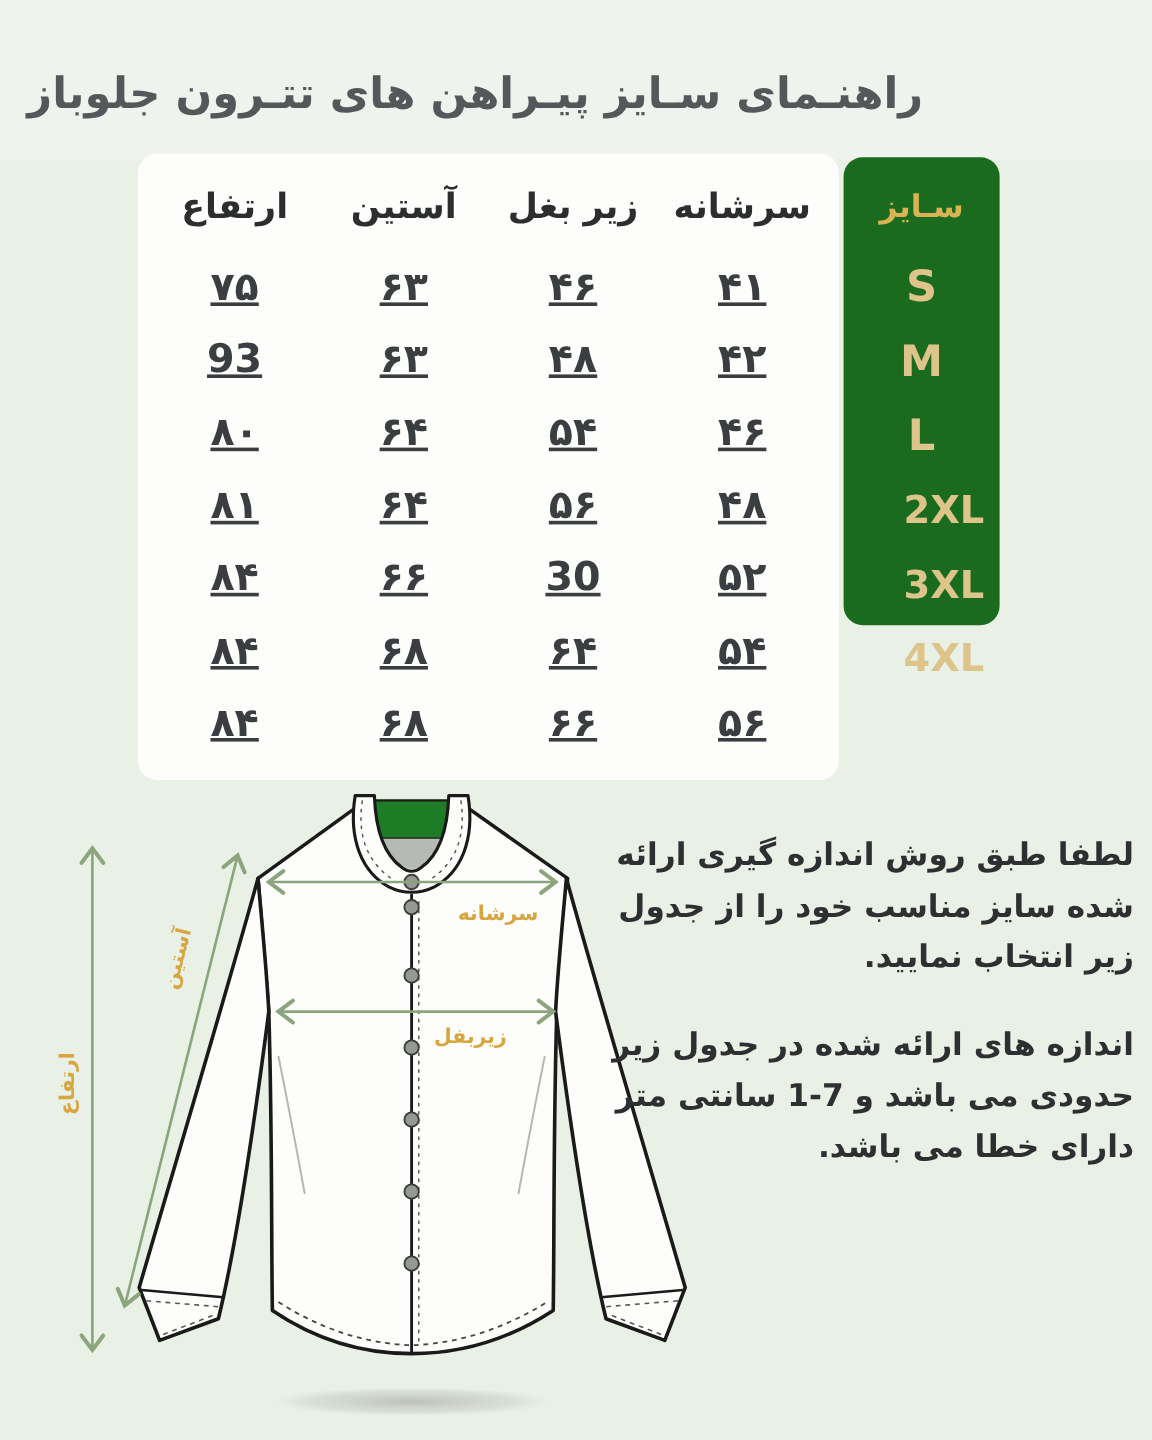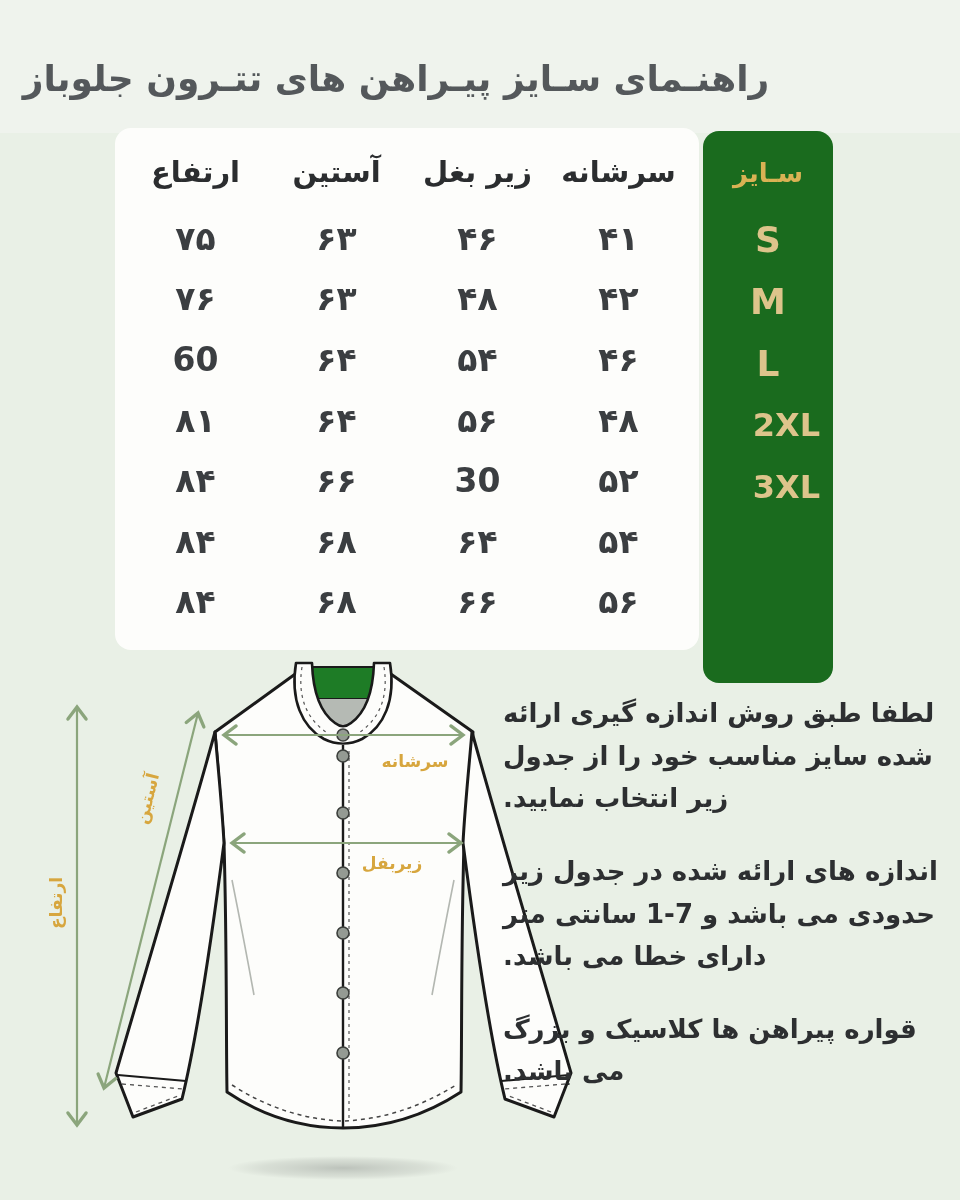--- a/index.html
+++ b/index.html
@@ -26,43 +26,43 @@
     grid-template-columns:repeat(4, 1fr);
     grid-template-rows:72px repeat(7, 60.6px);
     padding:8px 10px 0 10px;
   }
   .col-head{
     display:flex; align-items:center; justify-content:center;
     font-size:29px; font-weight:bold; color:#2b2d2f;
   }
   .cell{
     display:flex; align-items:center; justify-content:center;
-    font-size:33px; font-weight:bold; color:#3b3e41;
+    font-size:33px; font-weight:bold; color:#3b3e41;text-decoration:underline;
   }
   .green-col{
-    position:absolute; left:703px; top:131px; width:130px; height:552px;
+    position:absolute; left:703px; top:131px; width:130px; height:390px;
     background:#1a6b1e; border-radius:16px;
     display:grid;
     grid-template-rows:72px repeat(7, 61.7px);
     padding-top:6px;
   }
   .green-head{
     display:flex; align-items:center; justify-content:center;
     font-size:26px; font-weight:bold; color:#d9b254;
   }
   .size-cell{
     display:flex; align-items:center; justify-content:center;
     font-weight:bold; color:#ddc48b; font-size:36px;
     font-family:"DejaVu Sans", sans-serif;
   }
   .size-cell.small{ font-size:32px;padding-left:37px; }
   
   .notes{
     position:absolute; top:692px; right:15px; width:442px;
-    direction:rtl; text-align:left;
+    direction:rtl; text-align:right;
   }
   .note{
     font-size:26px; font-weight:600; color:#2d2f31;
     line-height:1.64; margin-bottom:30px;
   }
   
   .diagram{ position:absolute; left:40px; top:655px; width:560px; height:545px; }
   svg text.meas-label{
     font-family:"DejaVu Sans", sans-serif;
     font-size:17px; font-weight:bold; fill:#d7a63e;
@@ -83,26 +83,26 @@
     <div class="col-head">ارتفاع</div>
 
     <div class="cell">۴۱</div>
     <div class="cell">۴۶</div>
     <div class="cell">۶۳</div>
     <div class="cell">۷۵</div>
 
     <div class="cell">۴۲</div>
     <div class="cell">۴۸</div>
     <div class="cell">۶۳</div>
-    <div class="cell">۷۶</div>
+    <div class="cell">93</div>
 
     <div class="cell">۴۶</div>
     <div class="cell">۵۴</div>
     <div class="cell">۶۴</div>
-    <div class="cell">60</div>
+    <div class="cell">۸۰</div>
 
     <div class="cell">۴۸</div>
     <div class="cell">۵۶</div>
     <div class="cell">۶۴</div>
     <div class="cell">۸۱</div>
 
     <div class="cell">۵۲</div>
     <div class="cell">30</div>
     <div class="cell">۶۶</div>
     <div class="cell">۸۴</div>
@@ -118,20 +118,21 @@
     <div class="cell">۸۴</div>
   </div>
 
   <div class="green-col">
     <div class="green-head">سـایز</div>
     <div class="size-cell">S</div>
     <div class="size-cell">M</div>
     <div class="size-cell">L</div>
     <div class="size-cell small">2XL</div>
     <div class="size-cell small">3XL</div>
+    <div class="size-cell small">4XL</div>
   </div>
 
   <div class="diagram">
     <svg width="560" height="545" viewBox="0 0 560 545">
       <defs>
         <marker id="ah" viewBox="-10 -8 12 16" refX="0" refY="0" markerWidth="11" markerHeight="11" orient="auto-start-reverse">
           <path d="M-8,-6 L0,0 L-8,6" fill="none" stroke="#8ba57c" stroke-width="2.2" stroke-linecap="round"></path>
         </marker>
         <radialGradient id="shadowGrad" cx="50%" cy="50%" r="50%">
           <stop offset="0%" stop-color="#b4bab3" stop-opacity="0.85"></stop>
@@ -198,16 +199,15 @@
       <text class="meas-label" x="375" y="112" text-anchor="middle">سرشانه</text>
       <text class="meas-label" x="352" y="214" text-anchor="middle">زیربفل</text>
       <text class="meas-label" x="113" y="145" text-anchor="middle" transform="rotate(-76 113 145)">آستین</text>
       <text class="meas-label" x="22" y="248" text-anchor="middle" transform="rotate(-90 22 248)">ارتفاع</text>
     </svg>
   </div>
 
   <div class="notes">
     <p class="note">لطفا طبق روش اندازه گیری ارائه شده سایز مناسب خود را از جدول زیر انتخاب نمایید.</p>
     <p class="note">اندازه های ارائه شده در جدول زیر حدودی می باشد و 7-1 سانتی متر دارای خطا می باشد.</p>
-    <p class="note">قواره پیراهن ها کلاسیک و بزرگ می باشد.</p>
   </div>
 
 </div>
 
 </body></html>

